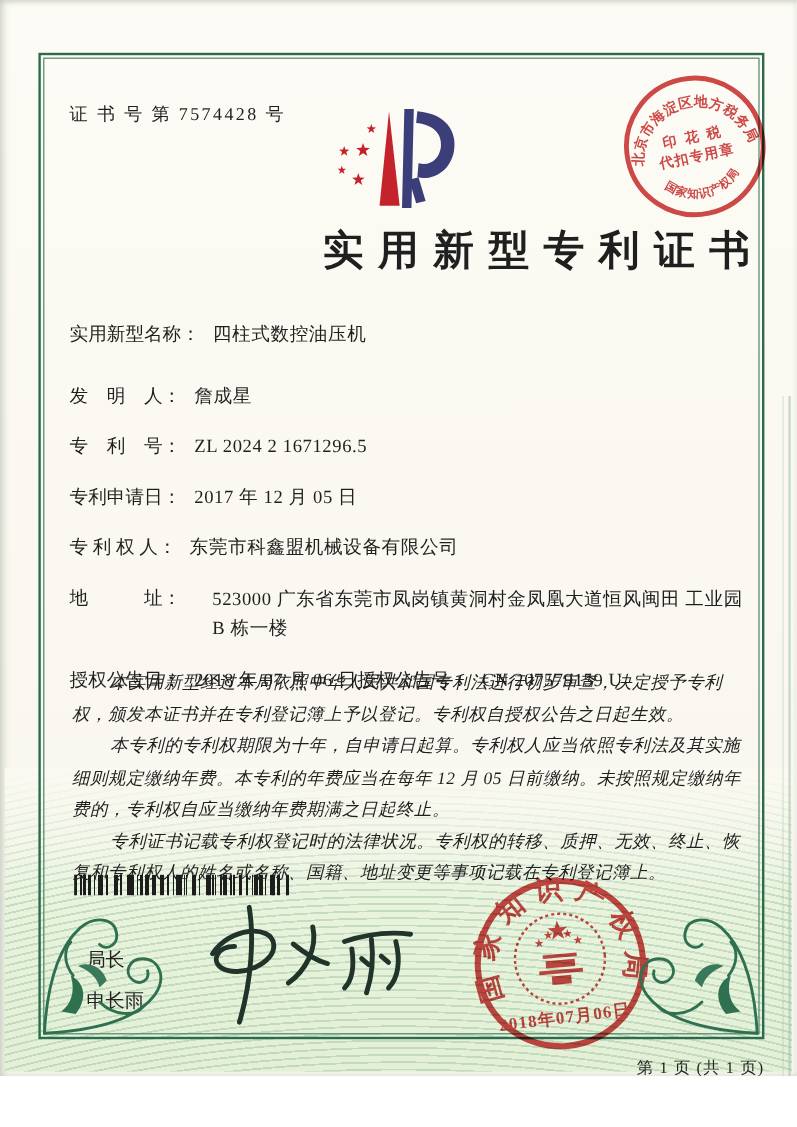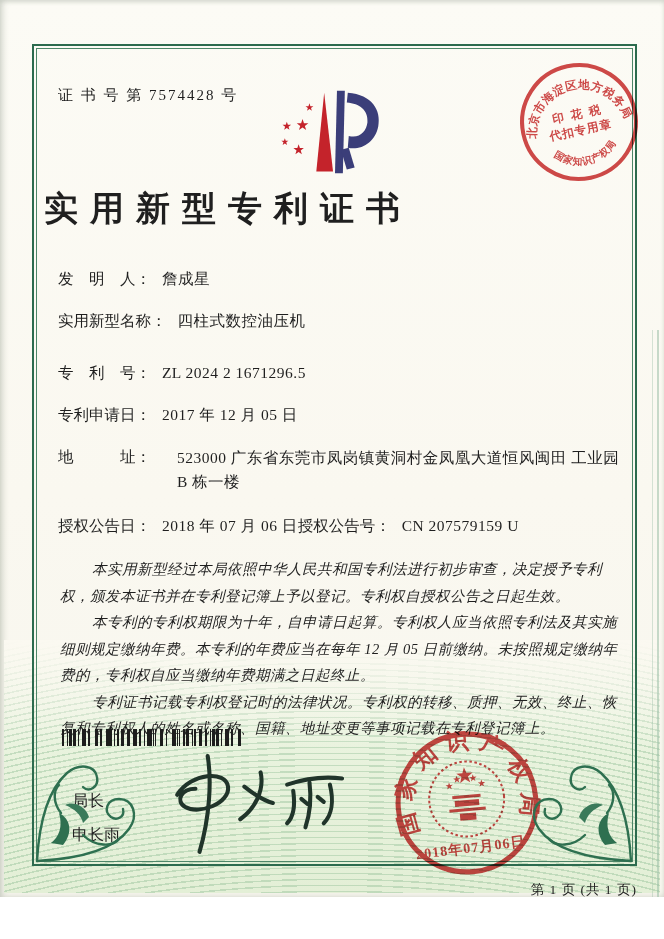--- a/index.html
+++ b/index.html
@@ -20,21 +20,21 @@
       repeating-radial-gradient(circle 900px at 50% 1500px,
         rgba(110,170,122,0.30) 0 1.5px, rgba(110,170,122,0) 1.5px 6px),
       linear-gradient(180deg,rgba(232,243,222,0.25) 0%, #e9f3de 40%, #e3efd6 100%);
   }
   .right-sliver{position:absolute;right:5px;top:330px;bottom:0;width:2px;background:#9cbfa7;opacity:.55;}
   .right-sliver2{position:absolute;right:11px;top:330px;bottom:0;width:1px;background:#9cbfa7;opacity:.4;}
 
   .cert-no{position:absolute;left:58px;top:86px;font-size:15px;letter-spacing:2px;}
   .logo{position:absolute;left:276px;top:84px;width:118px;height:102px;}
   .stamp-top{position:absolute;left:515px;top:58px;width:128px;height:128px;transform:rotate(-12deg);opacity:.92;mix-blend-mode:multiply;}
-  .title{position:absolute;left:32px;right:27px;top:186px;text-align:left;
+  .title{position:absolute;left:32px;right:27px;top:186px;text-align:right;
          font-size:34px;font-weight:600;letter-spacing:12px;text-indent:12px;}
 
   .fields{position:absolute;left:58px;top:268px;right:48px;font-size:15.5px;}
   .f-row{margin-bottom:21px;line-height:21px;white-space:nowrap;}
   .f-row.gap-lg{margin-bottom:31px;}
   .f-label{display:inline-block;}
   .f-value{margin-left:7px;letter-spacing:.5px;}
   .f-value.wrap{display:inline-block;white-space:normal;width:450px;vertical-align:top;line-height:24px;margin-left:22px;}
   .f-row.split{display:flex;margin-top:16px;}
 
@@ -99,35 +99,39 @@
     <text class="seal-text" font-size="9.6" letter-spacing="0.5">
       <textPath href="#taxBot" startOffset="50%" text-anchor="middle">国家知识产权局</textPath>
     </text>
     <text class="seal-text" x="63" y="59" font-size="11.5" text-anchor="middle" letter-spacing="2">印 花 税</text>
     <text class="seal-text" x="63" y="75" font-size="11.5" text-anchor="middle" letter-spacing="1">代扣专用章</text>
   </svg>
 
   <div class="title">实用新型专利证书</div>
 
   <div class="fields">
-    <div class="f-row">
-      <span class="f-label">发　明　人：</span>
-      <span class="f-value">詹成星</span>
-    </div>
     <div class="f-row gap-lg">
       <span class="f-label">实用新型名称：</span>
       <span class="f-value">四柱式数控油压机</span>
     </div>
     <div class="f-row">
+      <span class="f-label">发　明　人：</span>
+      <span class="f-value">詹成星</span>
+    </div>
+    <div class="f-row">
       <span class="f-label">专　利　号：</span>
       <span class="f-value">ZL 2024 2 1671296.5</span>
     </div>
     <div class="f-row">
       <span class="f-label">专利申请日：</span>
       <span class="f-value">2017 年 12 月 05 日</span>
+    </div>
+    <div class="f-row">
+      <span class="f-label">专 利 权 人：</span>
+      <span class="f-value">东莞市科鑫盟机械设备有限公司</span>
     </div>
     <div class="f-row">
       <span class="f-label" style="vertical-align:top">地　　　址：</span>
       <span class="f-value wrap">523000 广东省东莞市凤岗镇黄洞村金凤凰大道恒风闽田 工业园 B 栋一楼</span>
     </div>
     <div class="f-row split">
       <span>
         <span class="f-label">授权公告日：</span>
         <span class="f-value">2018 年 07 月 06 日</span>
       </span>

